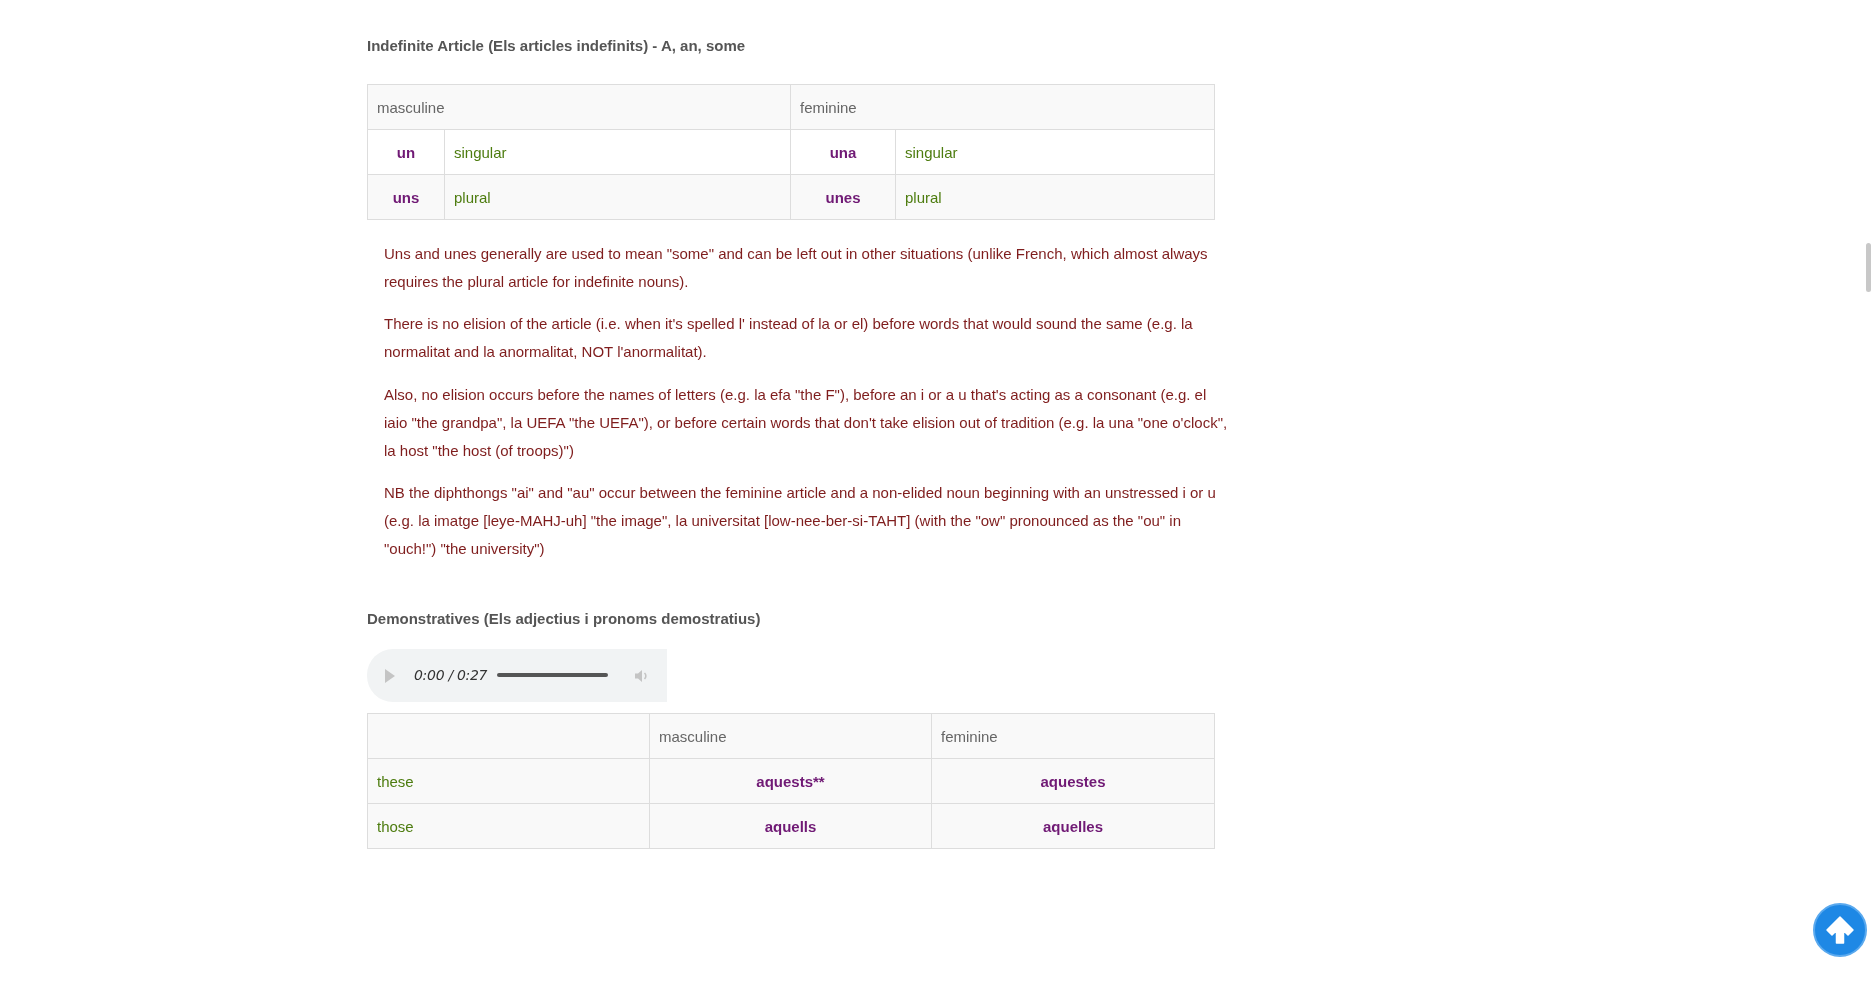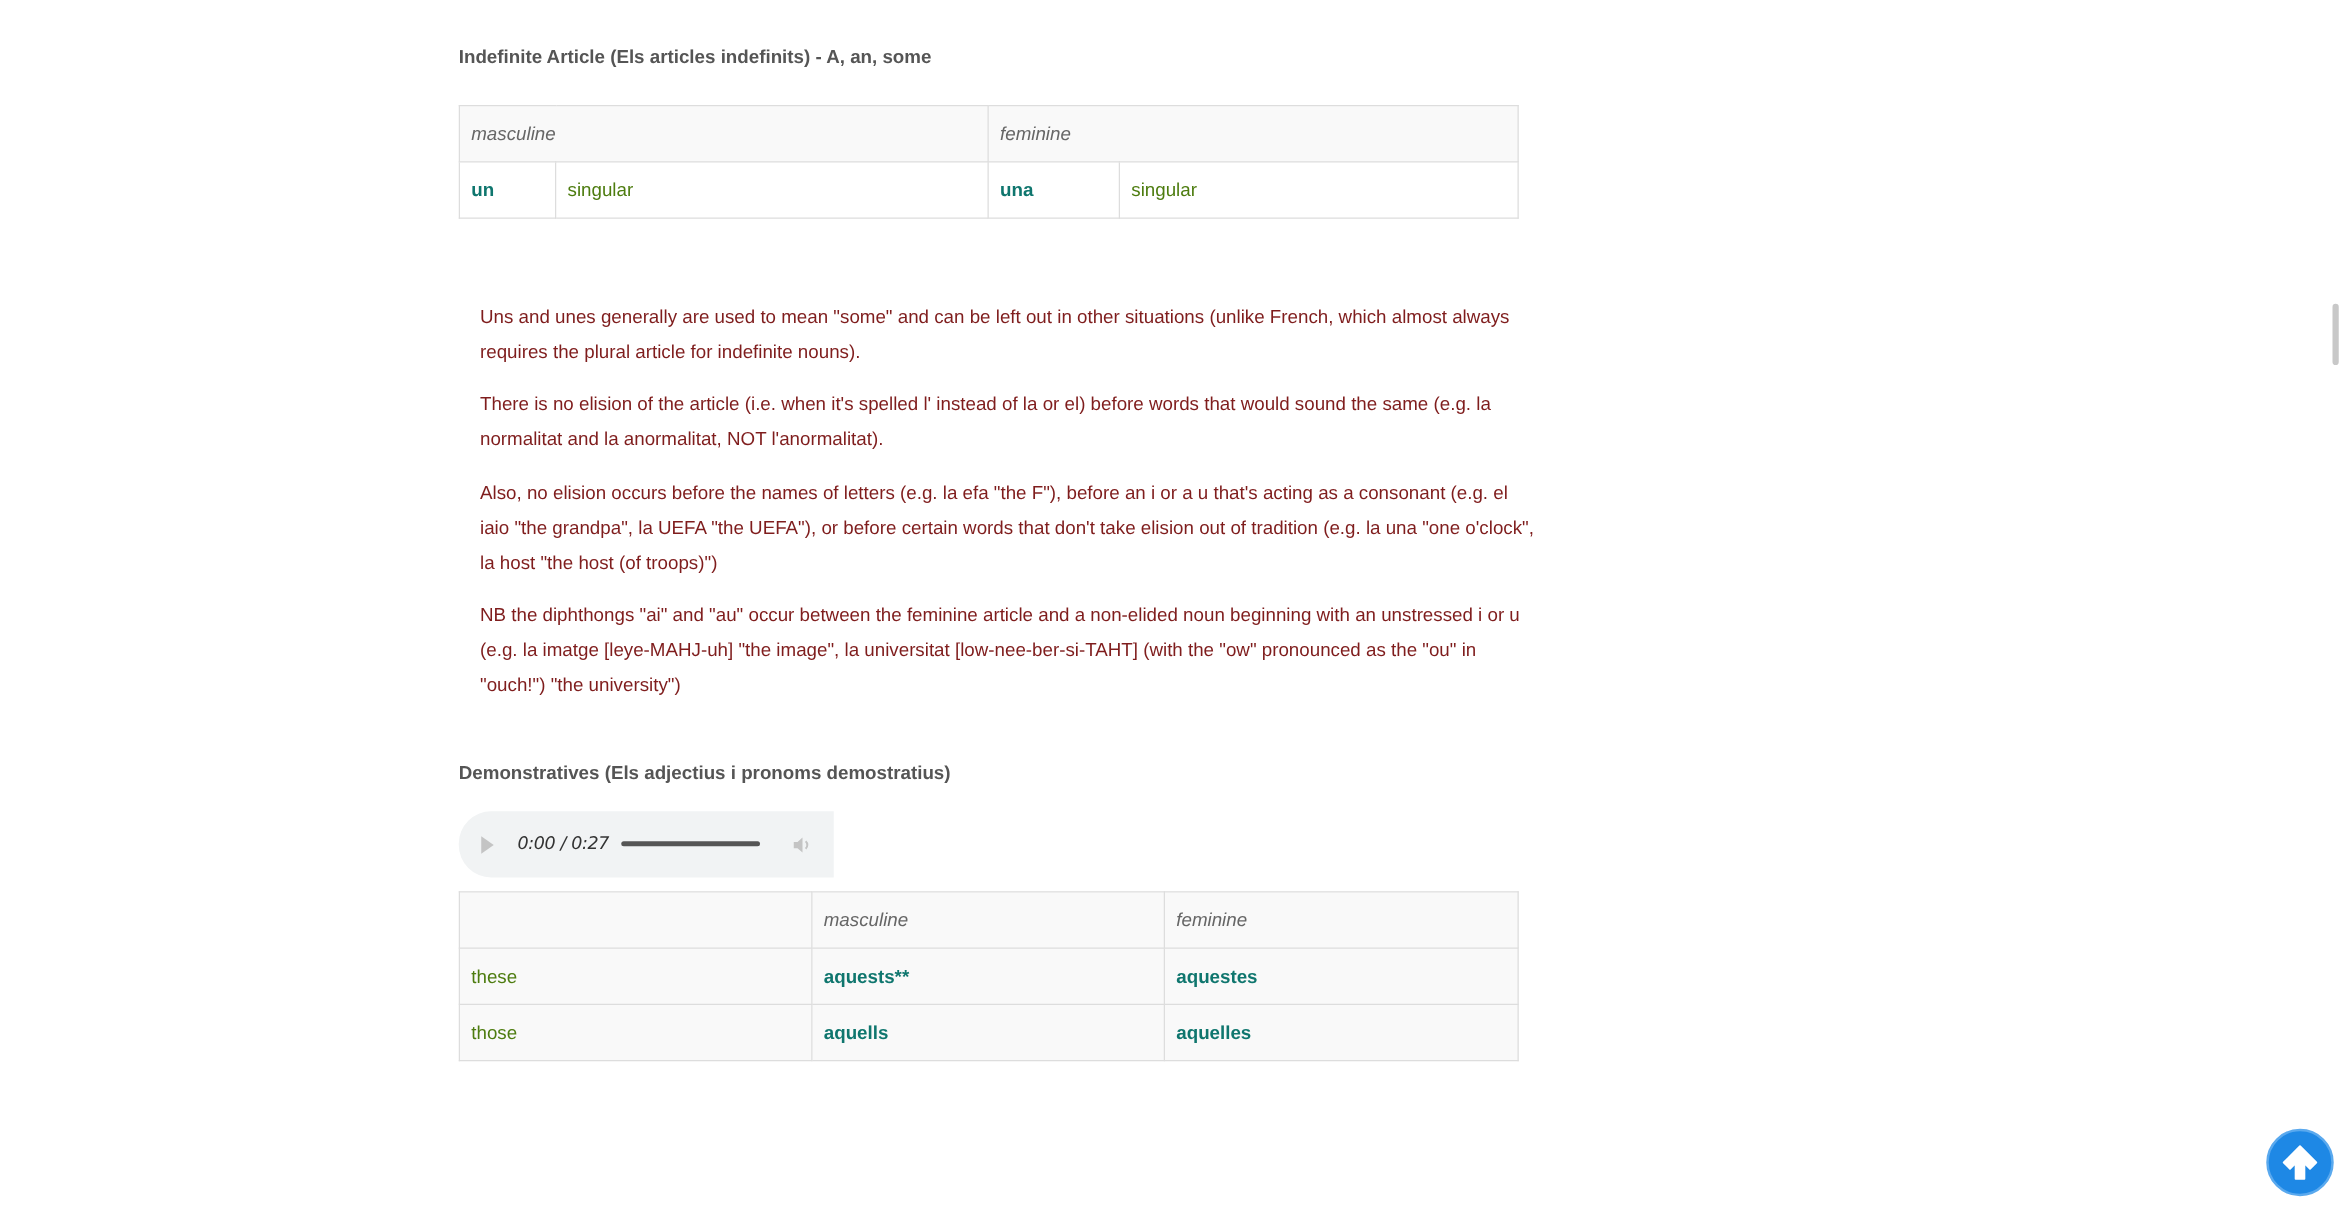--- a/index.html
+++ b/index.html
@@ -26,22 +26,22 @@
     table.grid td {
       border: 1px solid #dddddd;
       padding: 0 9px;
       height: 45px;
       vertical-align: middle;
       color: #4d7c0f;
       white-space: nowrap;
     }
     table.grid tr.odd td { background: #f9f9f9; }
     table.grid tr.even td { background: #ffffff; }
-    table.grid td.hdr { font-style: italic; color: #666666; }
-    table.grid td.word { font-weight: bold; color: #0f766e; }
+    table.grid td.hdr { color: #666666; }
+    table.grid td.word { font-weight: bold; color: #701a75; text-align: center; }
     .para {
       position: absolute; left: 17px; width: 847px;
       font-size: 15px; line-height: 28px; color: #7f1d1d;
     }
     .audio {
       position: absolute; left: 0; top: 649px;
       width: 300px; height: 53px;
       background: #f1f3f4;
       border-radius: 26px 0 0 26px;
       display: flex; align-items: center; font-style: italic;
@@ -101,20 +101,26 @@
           <tr class="odd">
         <td colspan="2" class="hdr">masculine</td>
         <td colspan="2" class="hdr">feminine</td>
       </tr>
       <tr class="even">
         <td class="word">un</td>
         <td>singular</td>
         <td class="word">una</td>
         <td>singular</td>
       </tr>
+      <tr class="odd">
+        <td class="word">uns</td>
+        <td>plural</td>
+        <td class="word">unes</td>
+        <td>plural</td>
+      </tr>
     </tbody>
       </table>
 
     <p class="para" style="top:240px;">Uns and unes generally are used to mean "some" and can be left out in other situations (unlike French, which almost always requires the plural article for indefinite nouns).</p>
     <p class="para" style="top:310px;">There is no elision of the article (i.e. when it's spelled l' instead of la or el) before words that would sound the same (e.g. la normalitat and la anormalitat, NOT l'anormalitat).</p>
     <p class="para" style="top:381px;">Also, no elision occurs before the names of letters (e.g. la efa "the F"), before an i or a u that's acting as a consonant (e.g. el iaio "the grandpa", la UEFA "the UEFA"), or before certain words that don't take elision out of tradition (e.g. la una "one o'clock", la host "the host (of troops)")</p>
     <p class="para" style="top:479px;">NB the diphthongs "ai" and "au" occur between the feminine article and a non-elided noun beginning with an unstressed i or u (e.g. la imatge [leye-MAHJ-uh] "the image", la universitat [low-nee-ber-si-TAHT] (with the "ow" pronounced as the "ou" in "ouch!") "the university")</p>
 
     <div class="section-heading" style="top:609px;">Demonstratives (Els adjectius i pronoms demostratius)</div>
 

